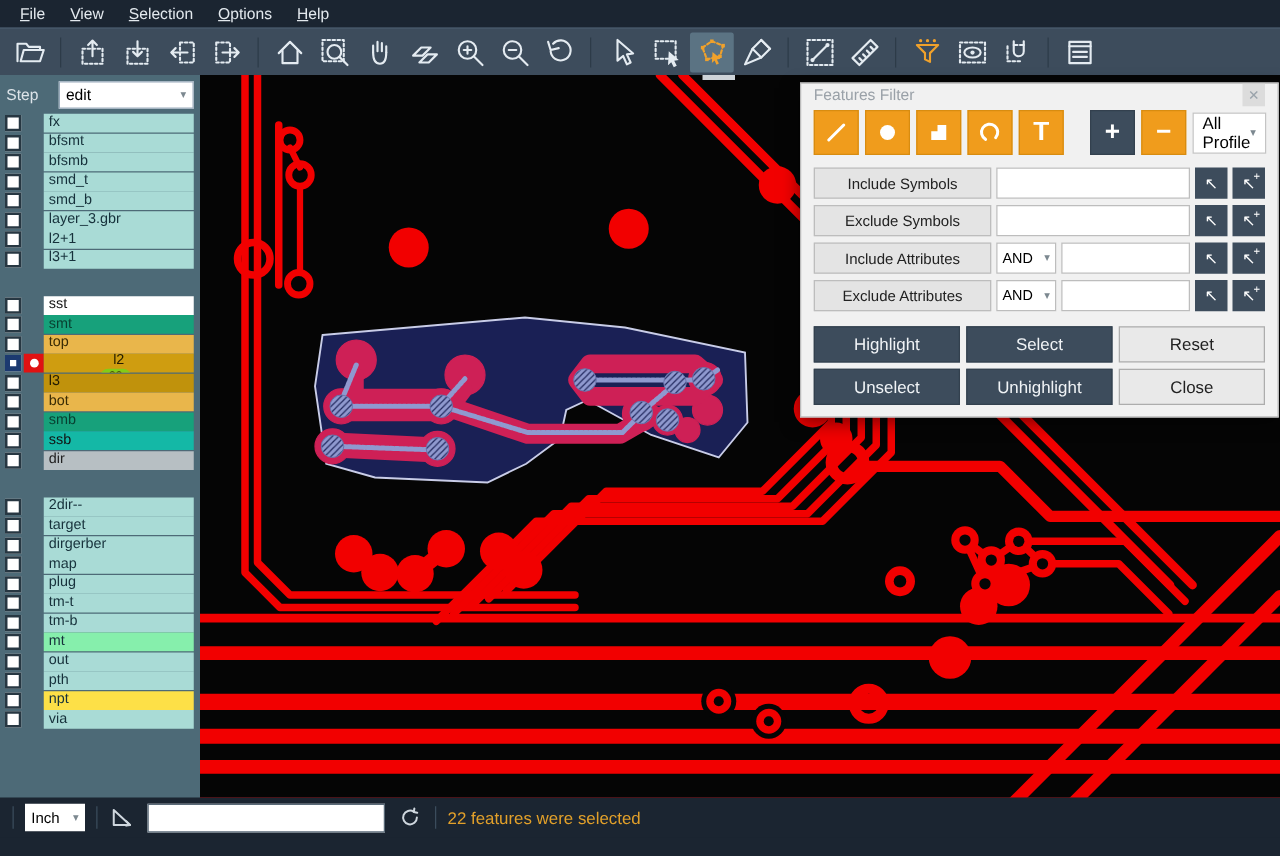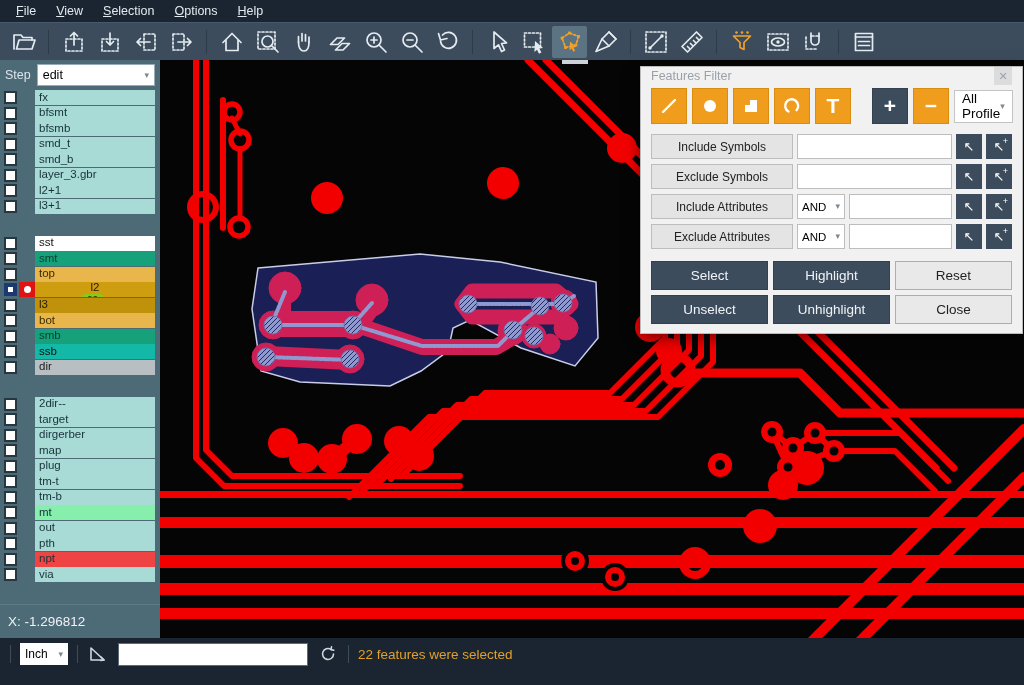--- a/index.html
+++ b/index.html
@@ -14,21 +14,21 @@
   .tb{width:35px;height:32px;background:none;border:none;display:flex;align-items:center;justify-content:center;cursor:pointer}
   .tb svg{width:26px;height:26px;stroke:#e4ebf1;fill:none;stroke-width:1.7;stroke-linecap:round;stroke-linejoin:round}
   .tb.active{background:#5b7383;border-radius:2px}
   .tb .org{stroke:#f0a12b}
   .tb .orgf{fill:#f0a12b;stroke:none}
   .tb .whf{fill:#e4ebf1;stroke:none}
   .tsep{width:1px;height:24px;background:#2d3b48;margin:0 6px}
   
   .main{position:absolute;top:60px;left:0;right:0;bottom:32px;display:flex}
   .sidebar{width:160px;background:#4d6a77;display:flex;flex-direction:column;position:relative;z-index:2}
-  .steprow{height:31px;display:flex;align-items:center;padding:4px 5px;gap:6px}
+  .steprow{height:31px;display:flex;align-items:center;padding:4px 5px;gap:16px}
   .steplabel{color:#dde4e9;font-size:12.5px}
   .stepselect{flex:1;height:22px;background:#fff;border:1px solid #9ab;display:flex;align-items:center;justify-content:space-between;padding:0 5px;font-size:12.5px;cursor:pointer}
   .chev{color:#7c8890;font-size:9px;line-height:1}
   .lgroup{margin-bottom:22px}
   .lrow{display:flex;align-items:center;height:15px;margin-bottom:.5px}
   .lcb{width:13px;height:13px;background:#fff;border:2px solid #273742;margin-left:4px;flex:none;cursor:pointer}
   .lcb.checked{border:4px solid #1c3a70}
   .lact{width:16px;height:15px;margin-left:2px;flex:none;display:flex;align-items:center;justify-content:center}
   .lact.on{background:#e01212;cursor:pointer}
   .ldot{width:7px;height:7px;border-radius:50%;background:#fff}
@@ -441,37 +441,33 @@
           <div class="lrow">
             <span class="lcb"></span>
             <span class="lact"></span>
             <span class="lbar" style="background: rgb(169, 219, 214); color: rgb(22, 49, 59);">
               <span class="lname">pth</span>
             </span>
           </div>
           <div class="lrow">
             <span class="lcb"></span>
             <span class="lact"></span>
-            <span class="lbar" style="background: #ef4444; color: rgb(22, 49, 59);">
+            <span class="lbar" style="background: #fde047; color: rgb(22, 49, 59);">
               <span class="lname">npt</span>
             </span>
           </div>
           <div class="lrow">
             <span class="lcb"></span>
             <span class="lact"></span>
             <span class="lbar" style="background: rgb(169, 219, 214); color: rgb(22, 49, 59);">
               <span class="lname">via</span>
             </span>
           </div>
         </div>
       </div>
-    <div class="sidebottom">
-      <div>X: -1.296812</div>
-      <div>Y: 1.847567</div>
-    </div>
   </div>
 
   <div class="canvas">
     <svg viewBox="0 0 864 593" width="864" height="593" preserveAspectRatio="none">
       <defs>
         <pattern id="hatch" width="5" height="5" patternUnits="userSpaceOnUse">
           <rect width="5" height="5" fill="#8f99cf"></rect>
           <path d="M0 5 L5 0 M-1 1 L1 -1 M4 6 L6 4" stroke="#232a60" stroke-width="1"></path>
         </pattern>
       </defs>
@@ -661,22 +657,22 @@
           <div class="fop">
             <span>AND</span>
             <span class="chev">▾</span>
           </div>
           <input class="finput" style="">
           <button class="fpick">↖</button>
           <button class="fpick">↖<i>+</i></button>
         </div>
       </div>
     <div class="actions">
+        <button class="abtn dark">Highlight</button>
         <button class="abtn dark">Select</button>
-        <button class="abtn dark">Highlight</button>
         <button class="abtn light">Reset</button>
         <button class="abtn dark">Unselect</button>
         <button class="abtn dark">Unhighlight</button>
         <button class="abtn light">Close</button>
       </div>
   </div>
 </div>
 
 <div class="statusbar">
   <div class="ssep"></div>

